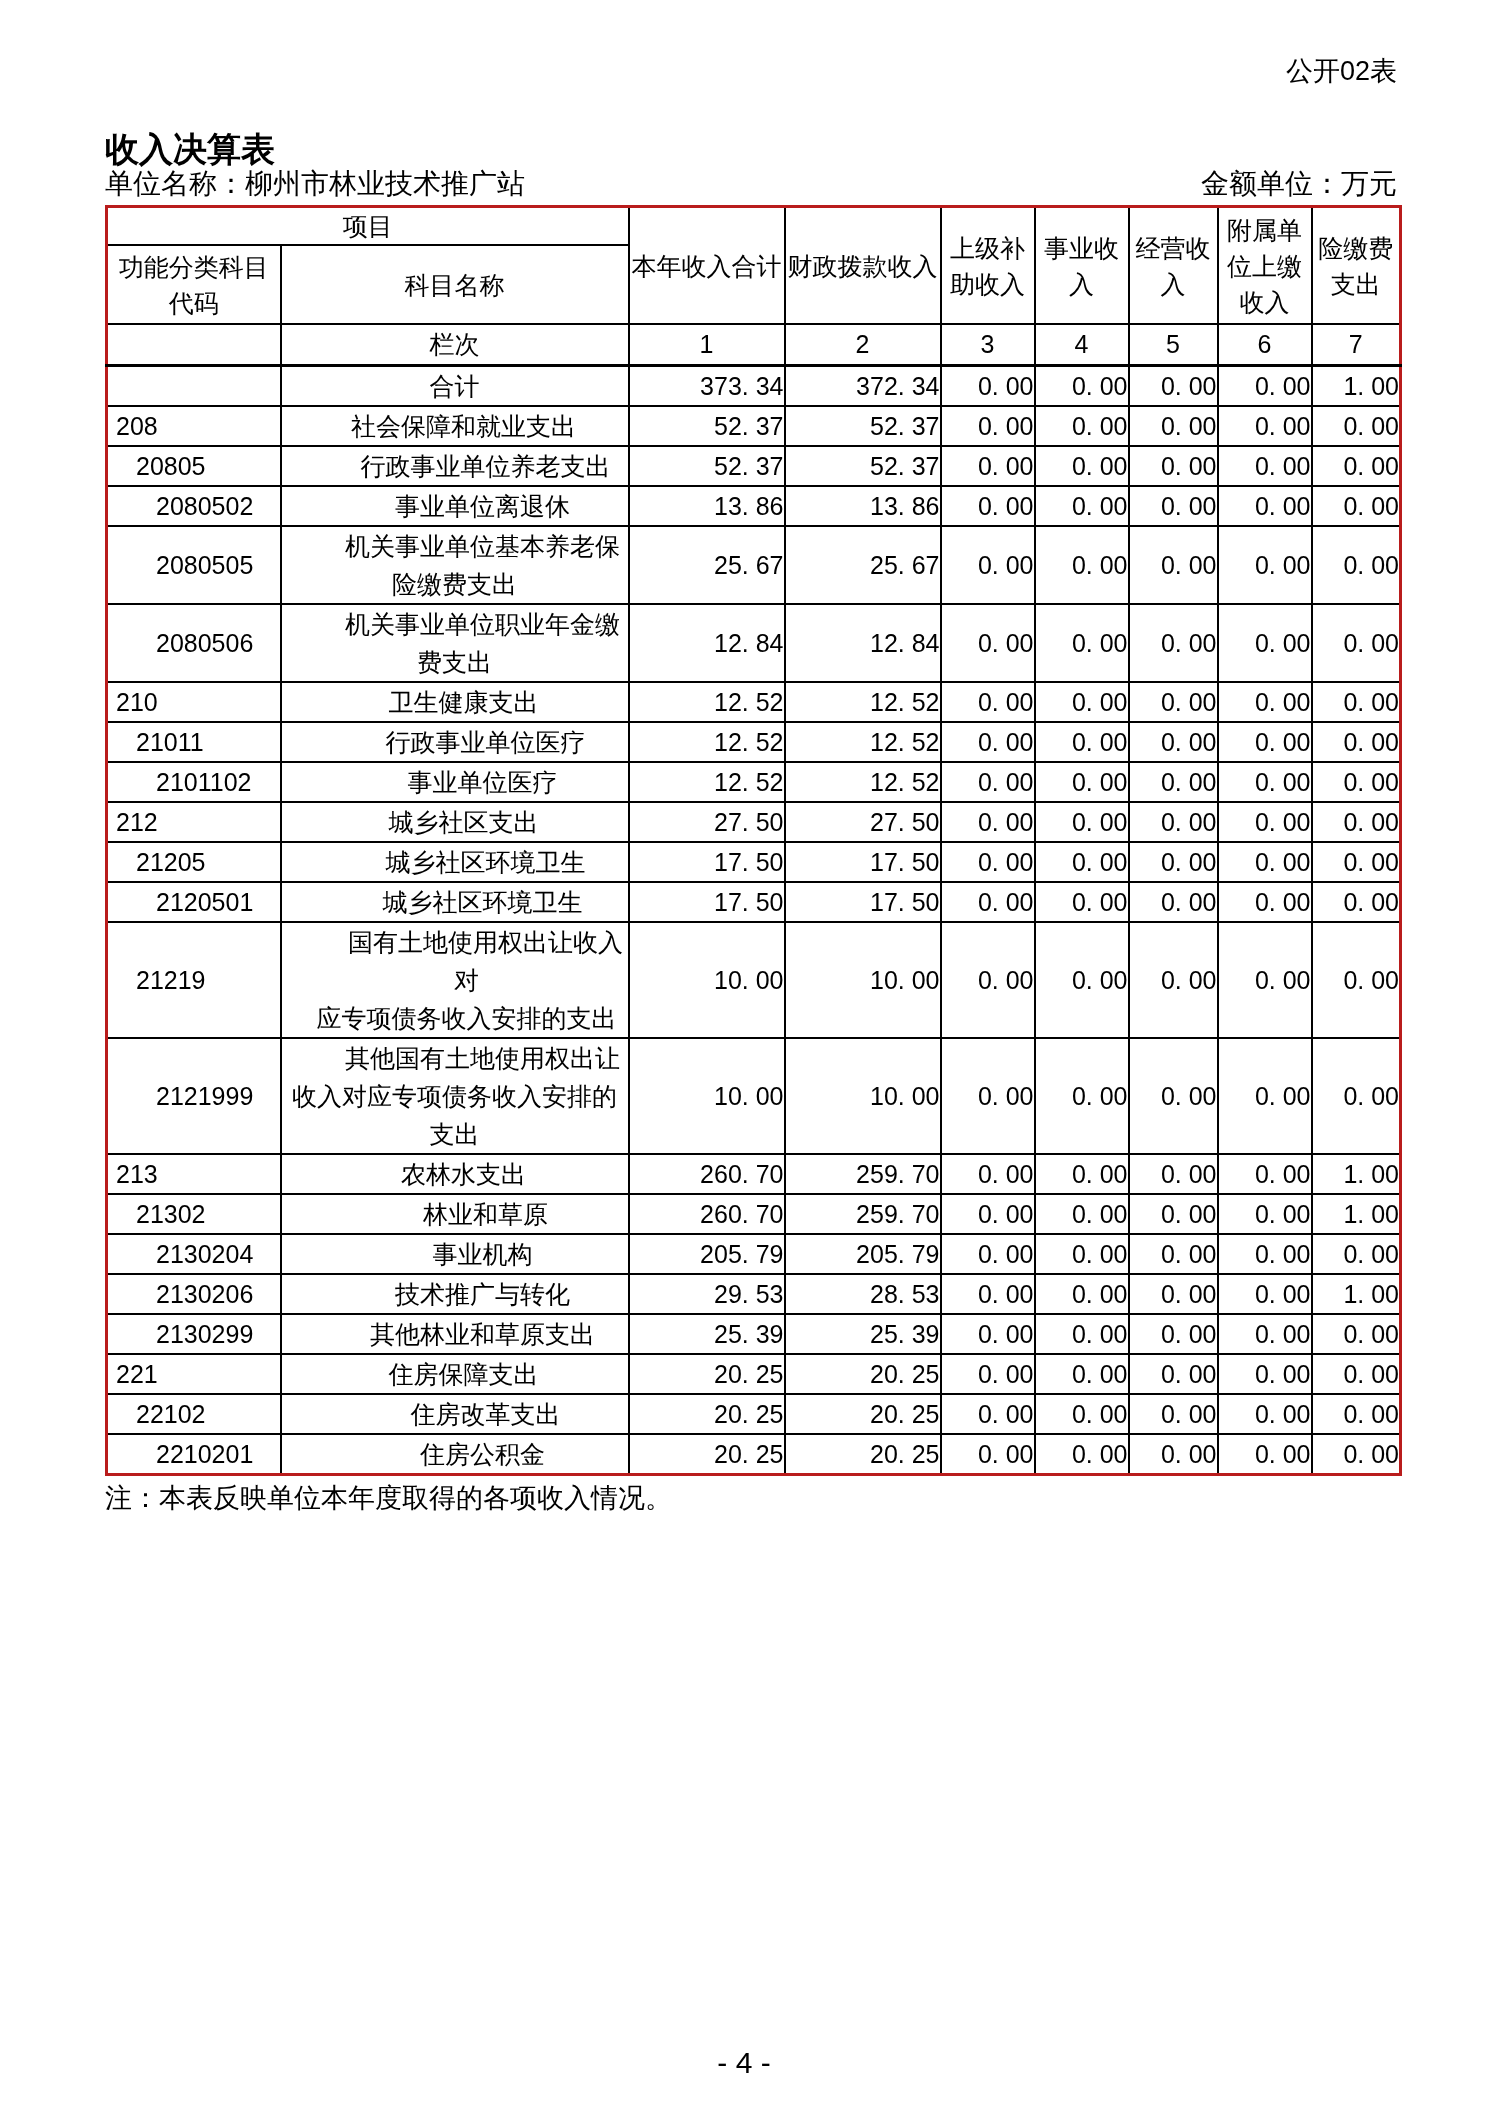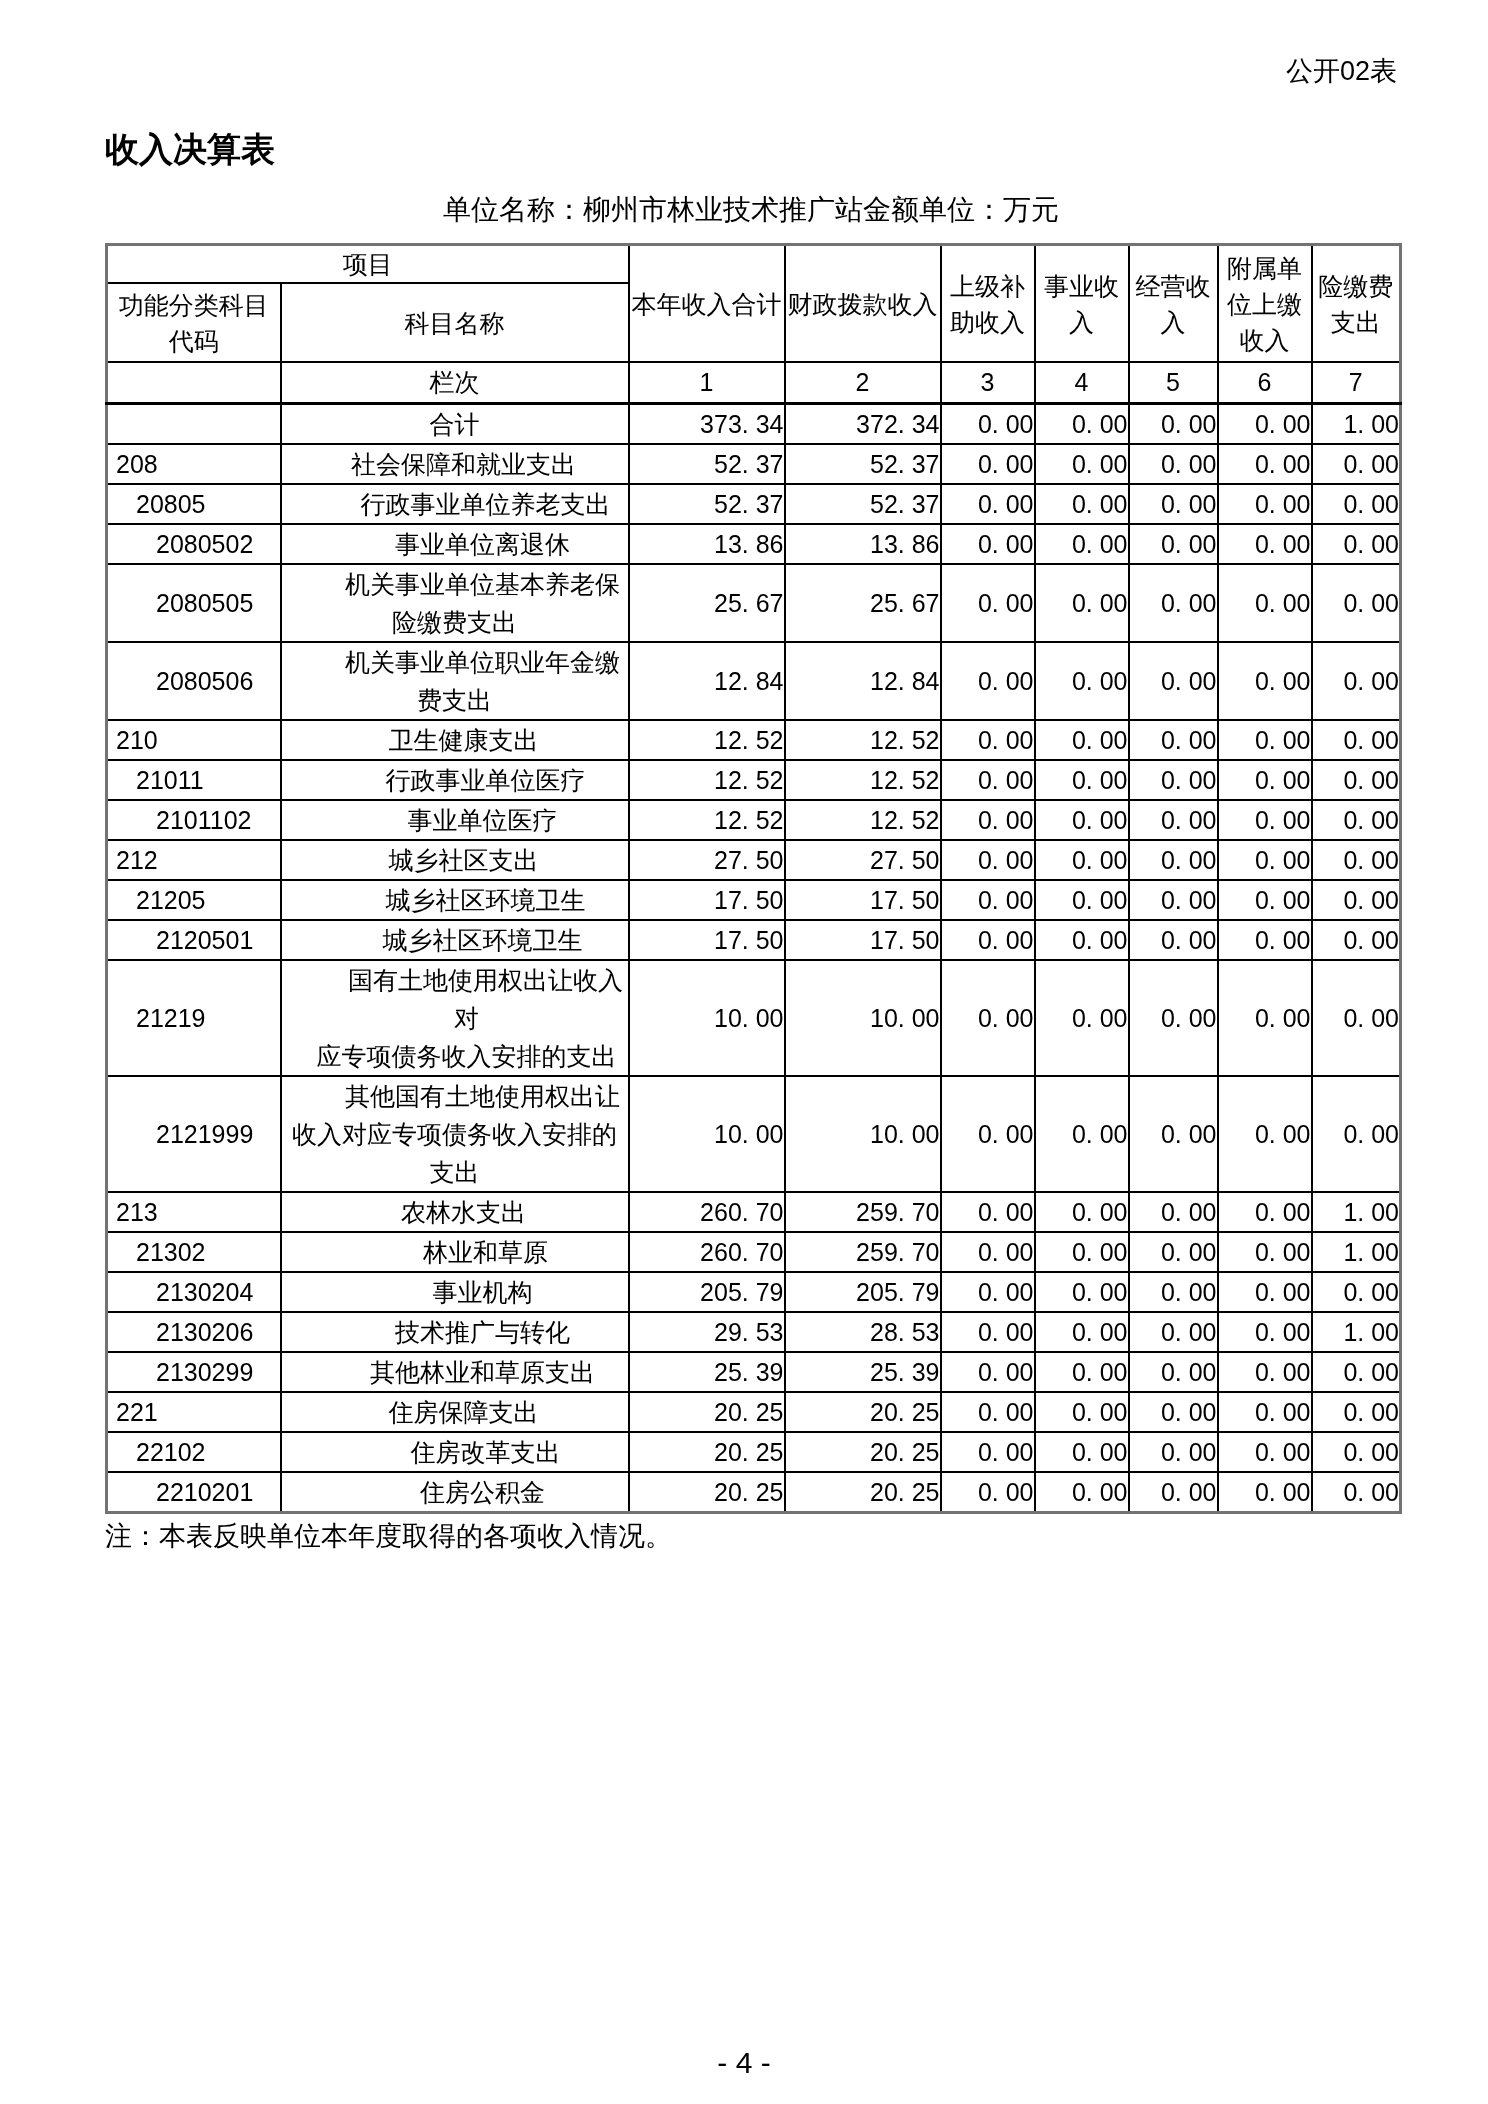--- a/index.html
+++ b/index.html
@@ -22,32 +22,31 @@
     font-size:27px;
     line-height:30px;
   }
   .title {
     margin-top:44px;
     font-size:34px;
     font-weight:bold;
     line-height:38px;
   }
   .unit-line {
-    margin-top:26px;
     display:flex;
-    justify-content:center;
+    justify-content:space-between;
     font-size:28px;
     line-height:32px;
   }
   table.report {
-    margin-top:17px;
+    margin-top:5px;
     border-collapse:collapse;
     table-layout:fixed;
     width:1294px;
-    border:3px solid #737373;
+    border:3px solid #b91c1c;
   }
   table.report td, table.report th {
     border:2px solid #000;
     font-size:25px;
     font-weight:normal;
     padding:0;
     vertical-align:middle;
     word-break:break-all;
   }
   thead th { text-align:center; line-height:36px; padding:2px 2px; }

